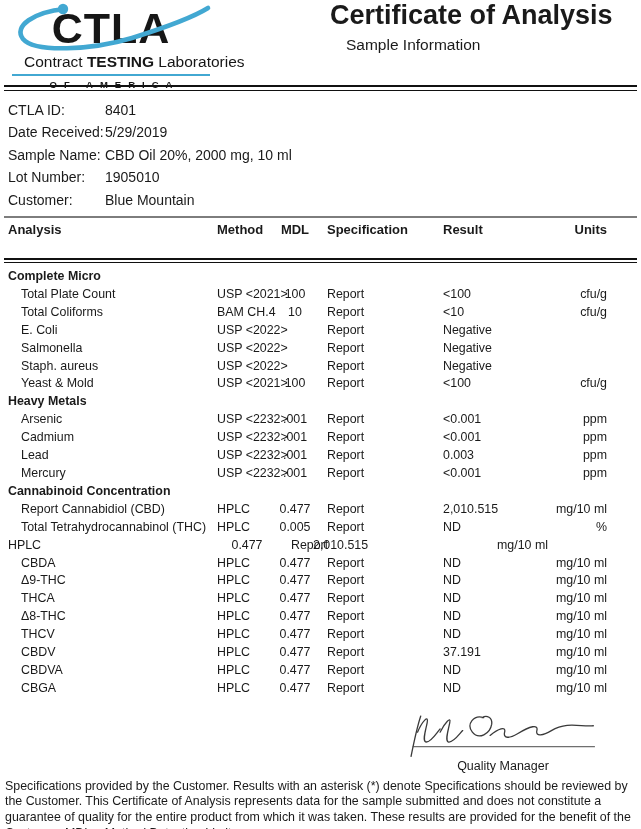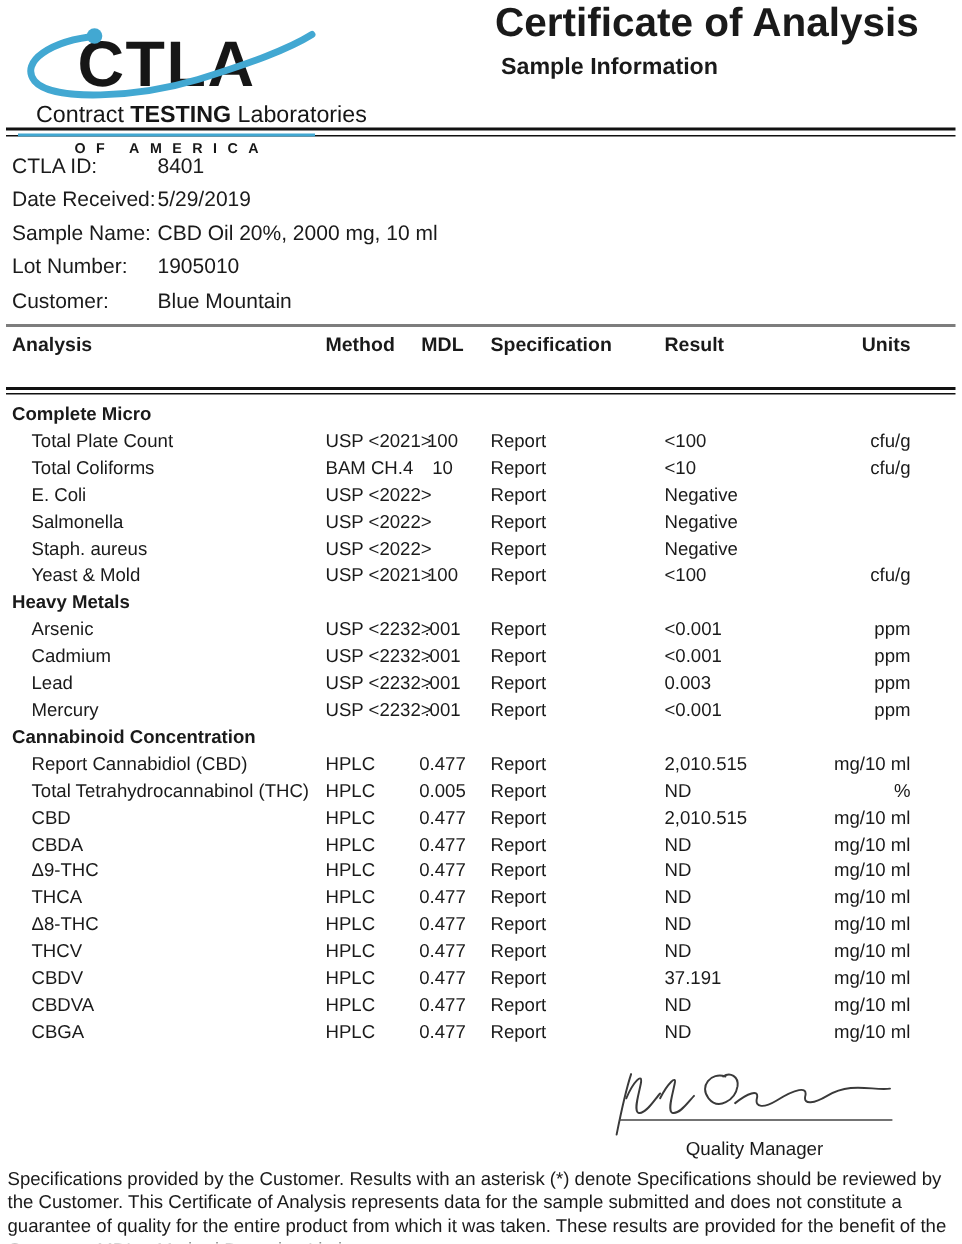--- a/index.html
+++ b/index.html
@@ -2,30 +2,30 @@
 <html><head>
 <meta charset="utf-8">
 <style>
   html,body{margin:0;padding:0;background:#fff;}
   .page{
     position:relative;width:641px;height:829px;overflow:hidden;background:#fff;
     font-family:"Liberation Sans","DejaVu Sans",sans-serif;color:#1a1a1a;
   }
   
   .header{position:relative;height:85px;}
-  .logo{position:absolute;left:12px;top:18px;width:198px;}
+  .logo{position:absolute;left:12px;top:3px;width:198px;}
   .logo-mark{position:relative;height:50px;text-align:center;}
   .ctla-text{font-size:43px;font-weight:bold;letter-spacing:1px;line-height:50px;color:#161616;}
   .swoosh-svg{position:absolute;left:-4px;top:-3px;width:206px;height:58px;pointer-events:none;}
   .logo-tagline{margin-top:0;font-size:15.5px;color:#161616;text-align:center;white-space:nowrap;margin-left:12px;}
   .logo-rule{border-top:2.5px solid #42a8d2;margin-top:3px;}
   .logo-of{margin-top:3px;font-size:9.5px;font-weight:bold;letter-spacing:7px;padding-left:7px;text-align:center;color:#161616;}
   .title-block{position:absolute;left:330px;top:0;}
   .doc-title{margin:0;font-size:27px;font-weight:bold;line-height:30px;}
-  .doc-subtitle{margin:6px 4px 0;font-size:15.5px;font-weight:bold;}
+  .doc-subtitle{margin:6px 16px 0;font-size:15.5px;font-weight:normal;}
   .rule-double-thick{margin:0 4px;height:3px;border-top:2.5px solid #111;border-bottom:1.5px solid #111;}
   
   .sample-info{padding:8px 0 0 8px;font-size:14px;}
   .info-row{display:flex;line-height:22.4px;}
   .info-label{width:97px;flex:0 0 97px;}
   
   .rule-gray{margin:5px 4px 0;border-top:2px solid #7d7d7d;}
   .thead,.trow{display:grid;grid-template-columns:209px 60px 36px 130px 105px 59px;padding:0 34px 0 8px;white-space:nowrap;}
   .thead{font-size:13px;font-weight:bold;padding-top:4px;padding-bottom:20px;line-height:16px;}
   .rule-double-2{margin:0 4px;height:2px;border-top:2.5px solid #111;border-bottom:1px solid #111;}
@@ -205,21 +205,20 @@
       </div>
       <div class="trow">
         <div class="c analysis">Total Tetrahydrocannabinol (THC)</div>
         <div class="c method">HPLC</div>
         <div class="c mdl">0.005</div>
         <div class="c spec">Report</div>
         <div class="c result">ND</div>
         <div class="c units">%</div>
       </div>
       <div class="trow">
-        <div class="c analysis">CBD</div>
         <div class="c method">HPLC</div>
         <div class="c mdl">0.477</div>
         <div class="c spec">Report</div>
         <div class="c result">2,010.515</div>
         <div class="c units">mg/10 ml</div>
       </div>
       <div class="trow">
         <div class="c analysis">CBDA</div>
         <div class="c method">HPLC</div>
         <div class="c mdl">0.477</div>

